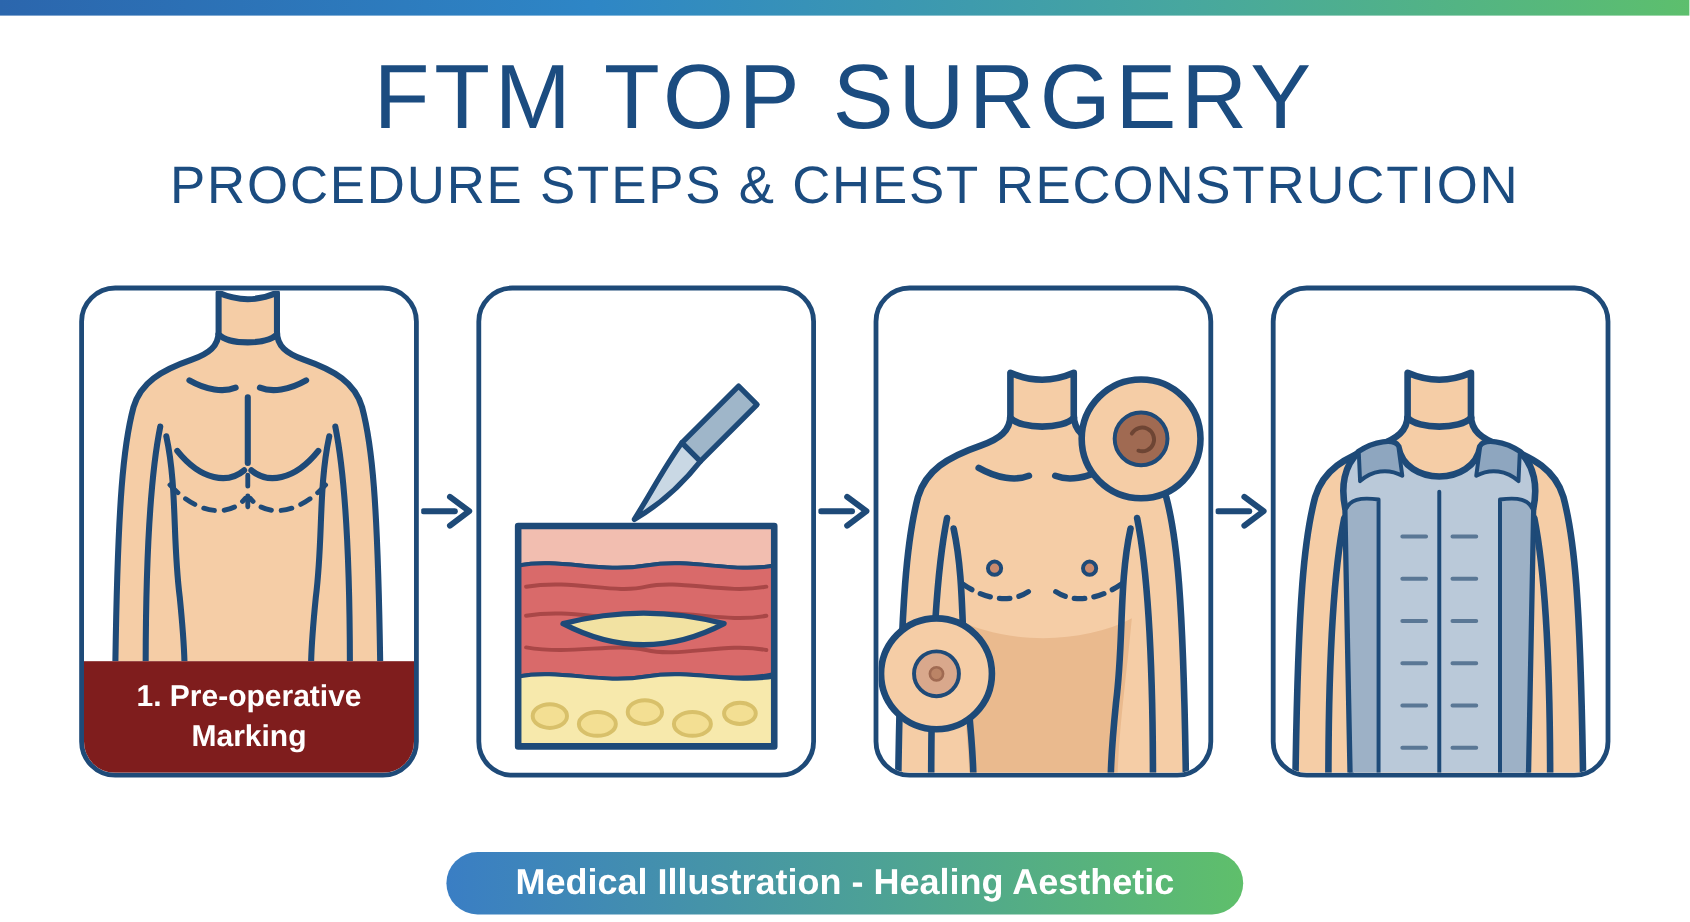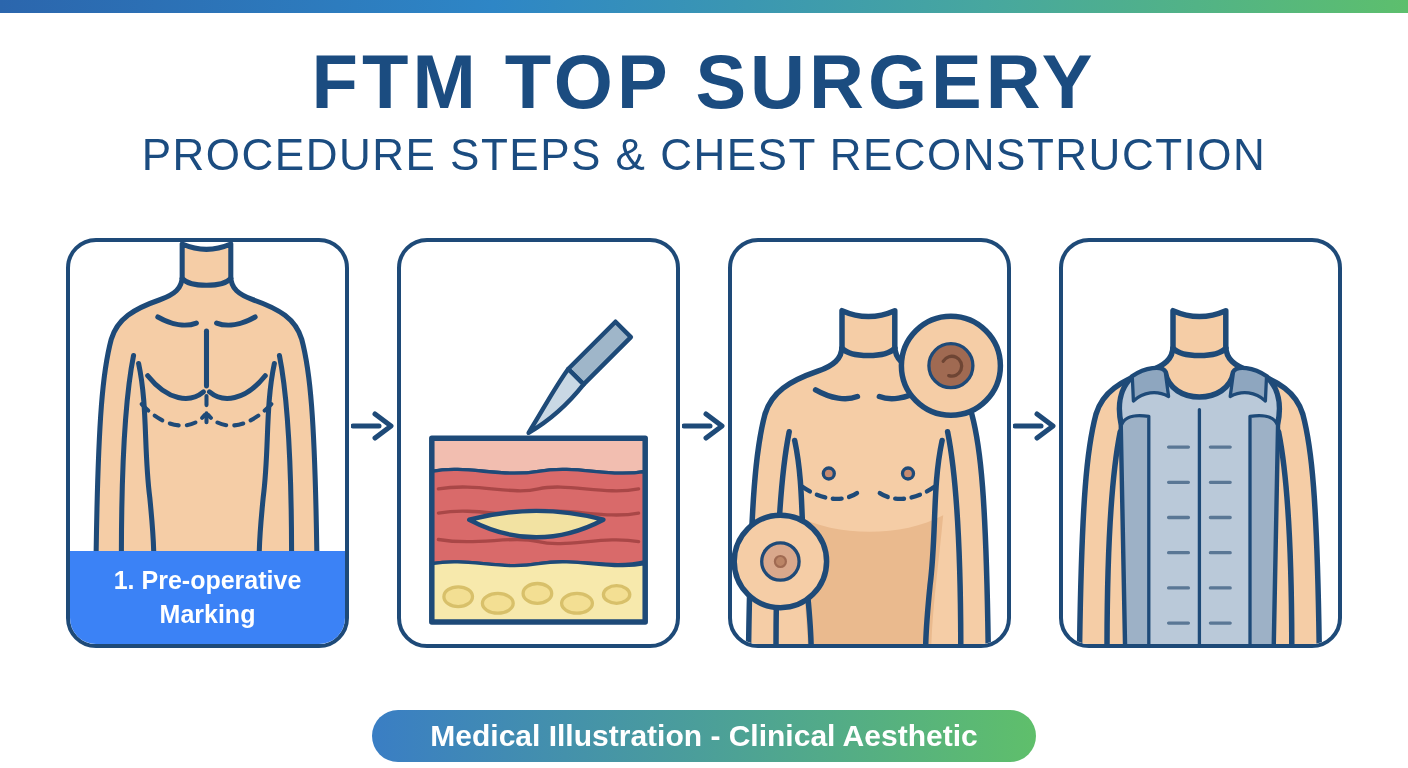--- a/index.html
+++ b/index.html
@@ -9,40 +9,40 @@
     background:#ffffff;
     position:relative;
     overflow:hidden;
   }
   .top-bar {
     position:absolute; top:0; left:0; width:100%; height:13px;
     background:linear-gradient(90deg,#2b66ad 0%,#2e86c6 35%,#47a79f 70%,#5dbf6d 100%);
   }
   .title-block { text-align:center; padding-top:44px; }
   .main-title {
-    font-size:76px; font-weight:700; color:#1b4c80; letter-spacing:4px; line-height:1.0;
+    font-size:76px; font-weight:400; color:#1b4c80; letter-spacing:4px; line-height:1.0;
   }
   .sub-title {
     font-size:44px; font-weight:400; color:#1b4c80; letter-spacing:1.5px; margin-top:10px;
   }
   .panels {
     position:absolute; top:238px; left:0; width:100%;
     display:flex; justify-content:center; align-items:flex-start;
   }
   .panel {
     width:283px; height:410px; background:#ffffff;
     border:4px solid #1e4a78; border-radius:30px; overflow:hidden;
     display:flex; flex-direction:column;
   }
   .panel-art {
     flex:1; display:flex; align-items:flex-end; justify-content:center; overflow:hidden;
   }
   .panel-art svg { width:100%; height:100%; display:block; }
   .panel-label {
-    height:93px; background:#3b82f6; color:#ffffff;
+    height:93px; background:#7f1d1d; color:#ffffff;
     display:flex; align-items:center; justify-content:center; text-align:center;
     font-size:25px; font-weight:700; line-height:1.35; white-space:pre-line;
   }
   .arrow-wrap {
     width:48px; display:flex; justify-content:center; margin-top:170px;
   }
   .footer-banner {
     position:absolute; bottom:6px; left:50%; transform:translateX(-50%);
     width:664px; height:52px; border-radius:27px;
     background:linear-gradient(90deg,#3a7ec4 0%,#4da295 55%,#5fbf6b 100%);
@@ -196,13 +196,13 @@
             <path d="M96,254 L114,254 M134,254 L152,254"></path>
             <path d="M96,286 L114,286 M134,286 L152,286"></path>
           </g>
         </g>
       </svg>
     </div>
   </div>
 
 </div>
 
-<div class="footer-banner">Medical Illustration - Clinical Aesthetic</div>
+<div class="footer-banner">Medical Illustration - Healing Aesthetic</div>
 
 </body></html>

